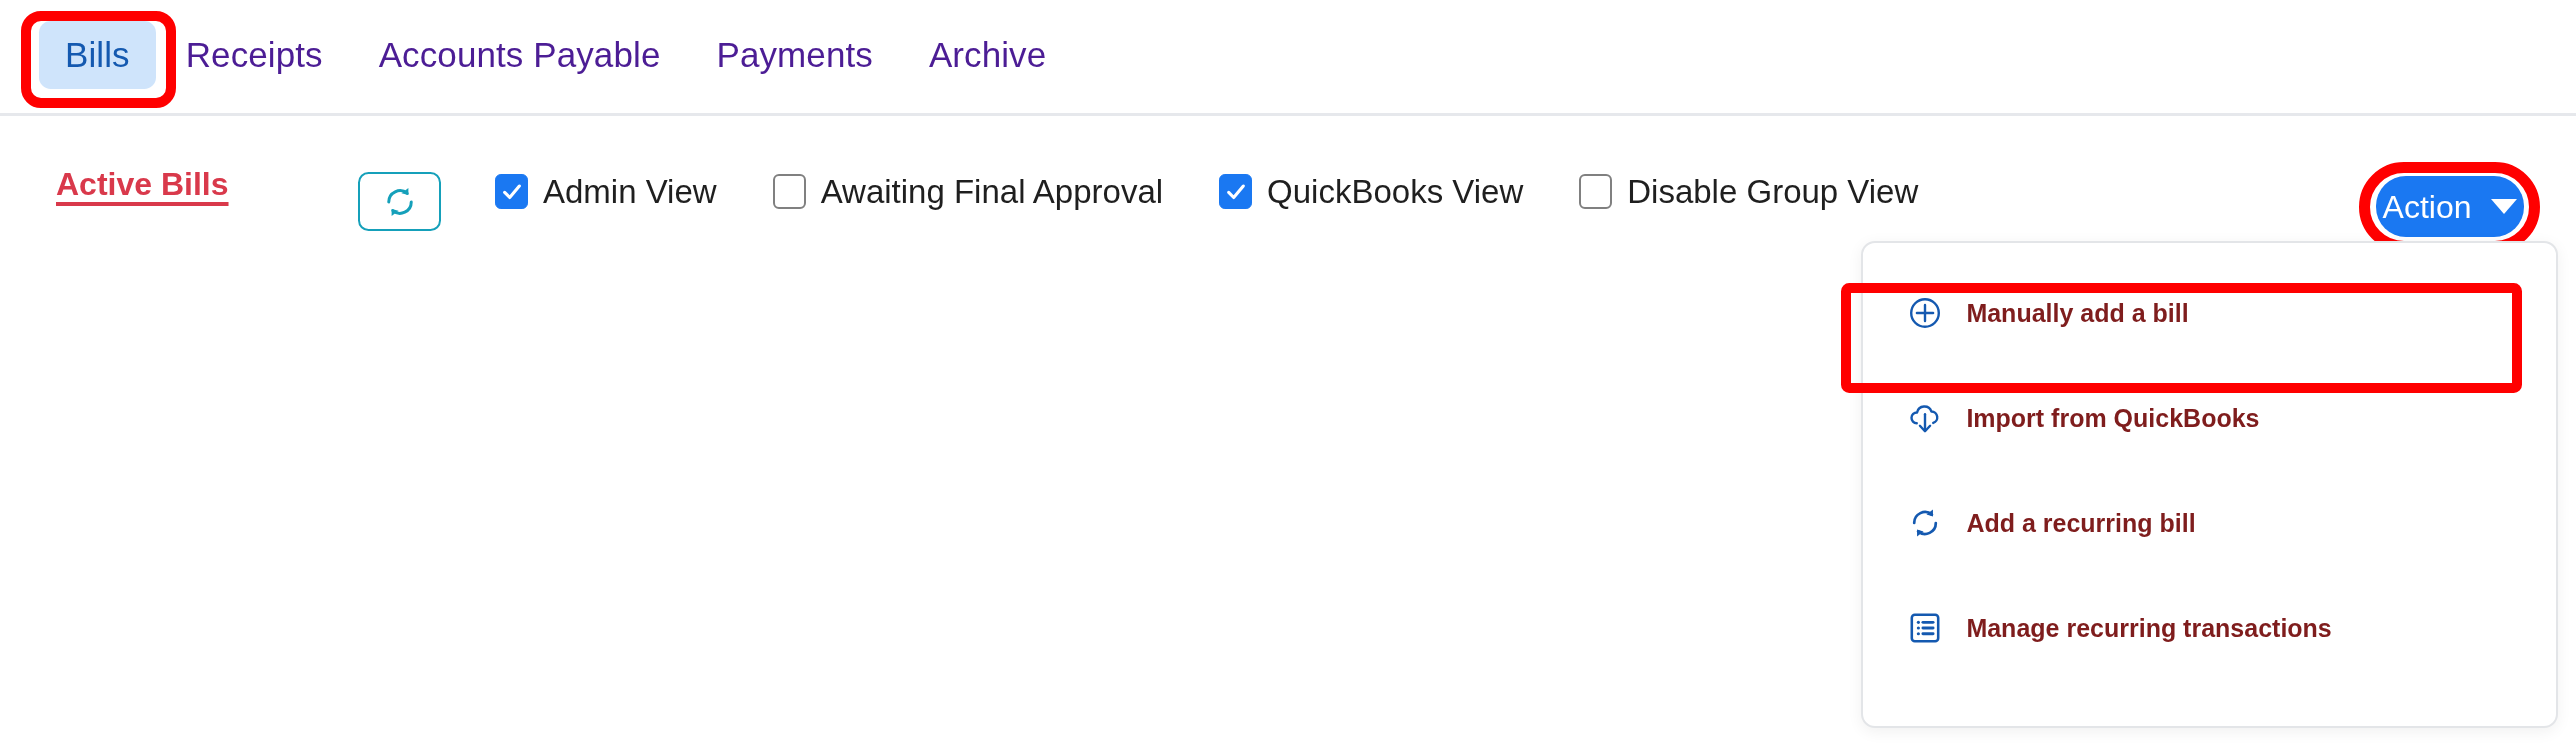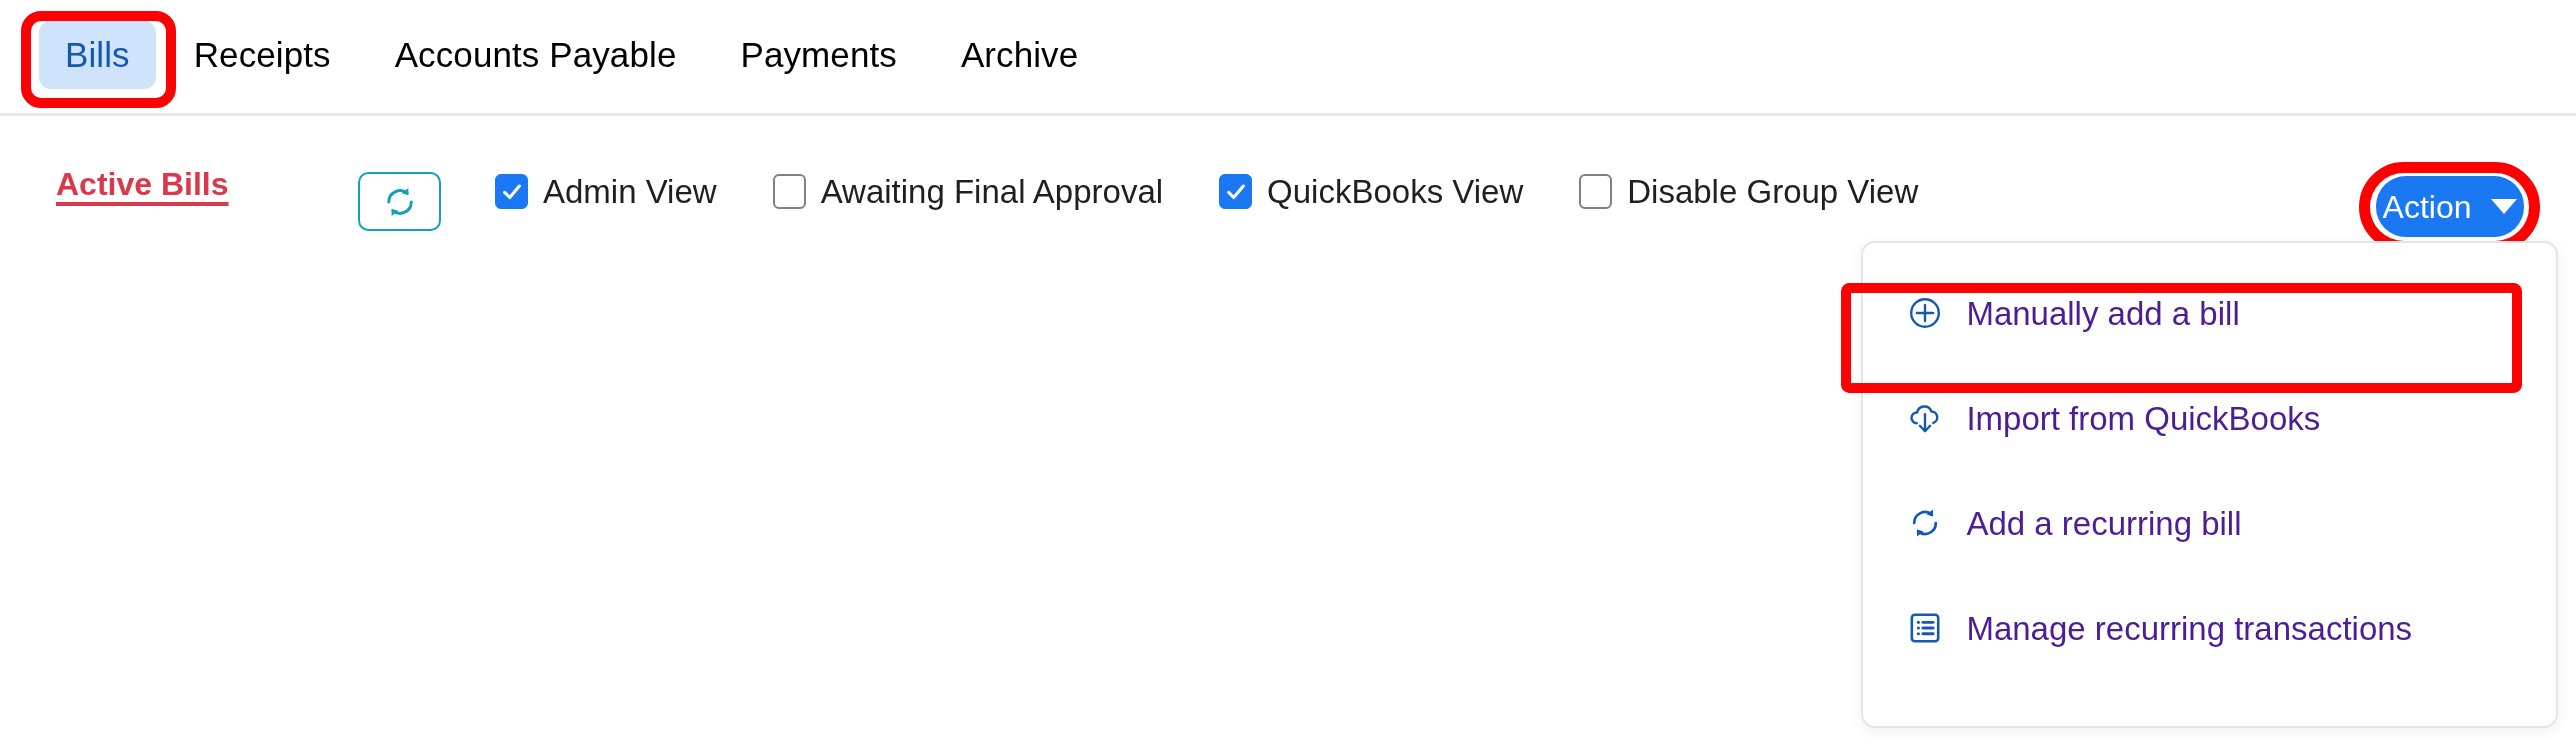--- a/index.html
+++ b/index.html
@@ -35,26 +35,26 @@
     width: 2576px;
     height: 2.9px;
     background: #e6e8ec;
   }
   .tabs {
     position: absolute;
     left: 39px;
     top: 21px;
     display: flex;
     align-items: center;
-    gap: 12px;
+    gap: 4px;
   }
   .tab {
     font-size: 35px;
     line-height: 1;
-    color: #000000;
+    color: #4c1d95;
     padding: 16.4px 26px;
     border-radius: 11.7px;
     white-space: nowrap;
     cursor: pointer;
     letter-spacing: 0.1px;
   }
   .tab.active {
     background: #cfe4fb;
     color: #1459b0;
   }
@@ -215,24 +215,25 @@
     width: 37px;
     height: 37px;
     flex: 0 0 auto;
     margin-right: 23.4px;
     display: flex;
     align-items: center;
     justify-content: center;
   }
   .menu-icon svg { display:block; }
   .menu-label {
-    font-size: 33px;
-    color: #4c1d95;
+    font-size: 25px;
+    color: #7f1d1d;
     line-height: 1;
     white-space: nowrap;
+    font-weight: bold;
   }
   .anno-menuitem {
     position: absolute;
     left: 1841px;
     top: 283px;
     width: 681px;
     height: 110px;
     border: 10px solid #ff0000;
     border-radius: 8.2px;
     box-sizing: border-box;

